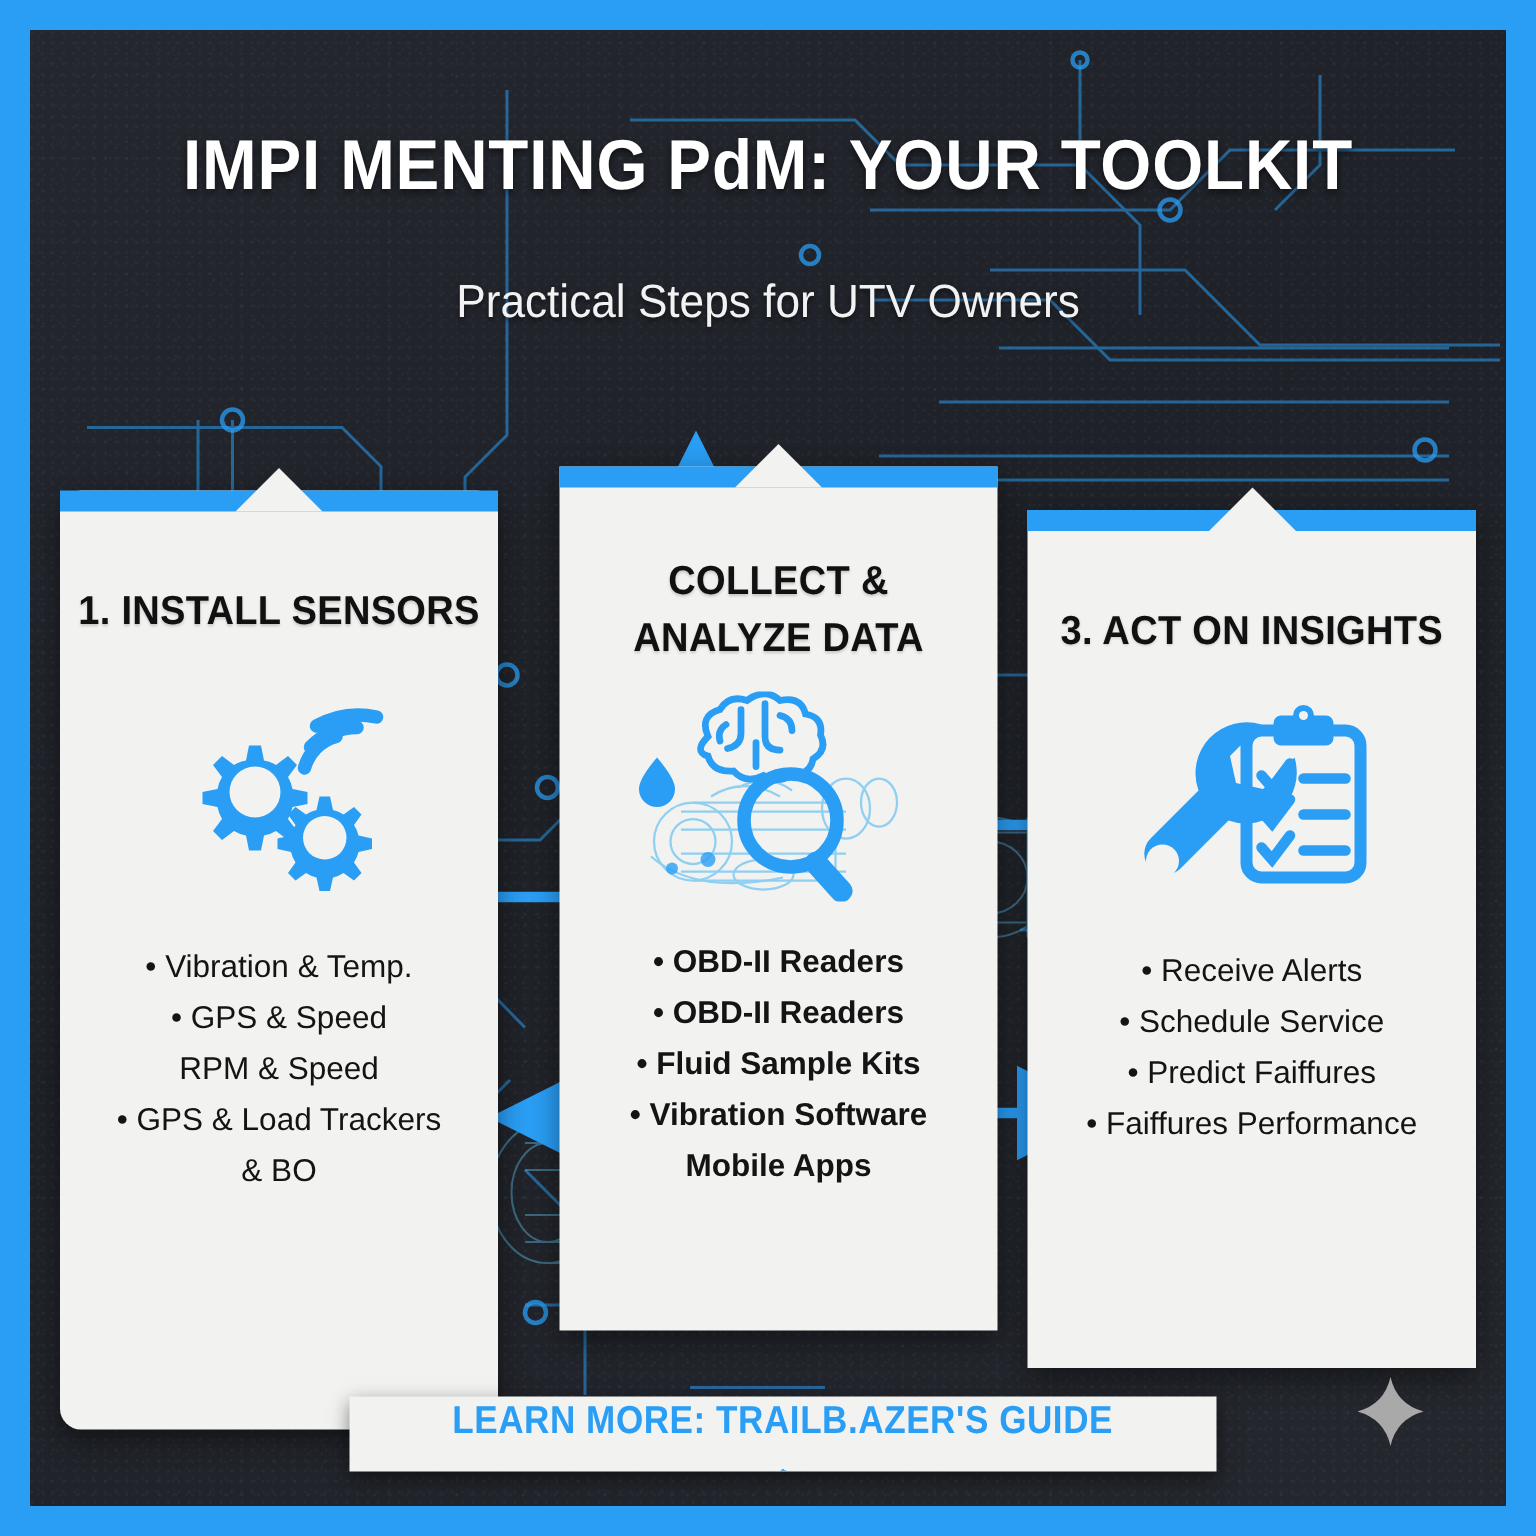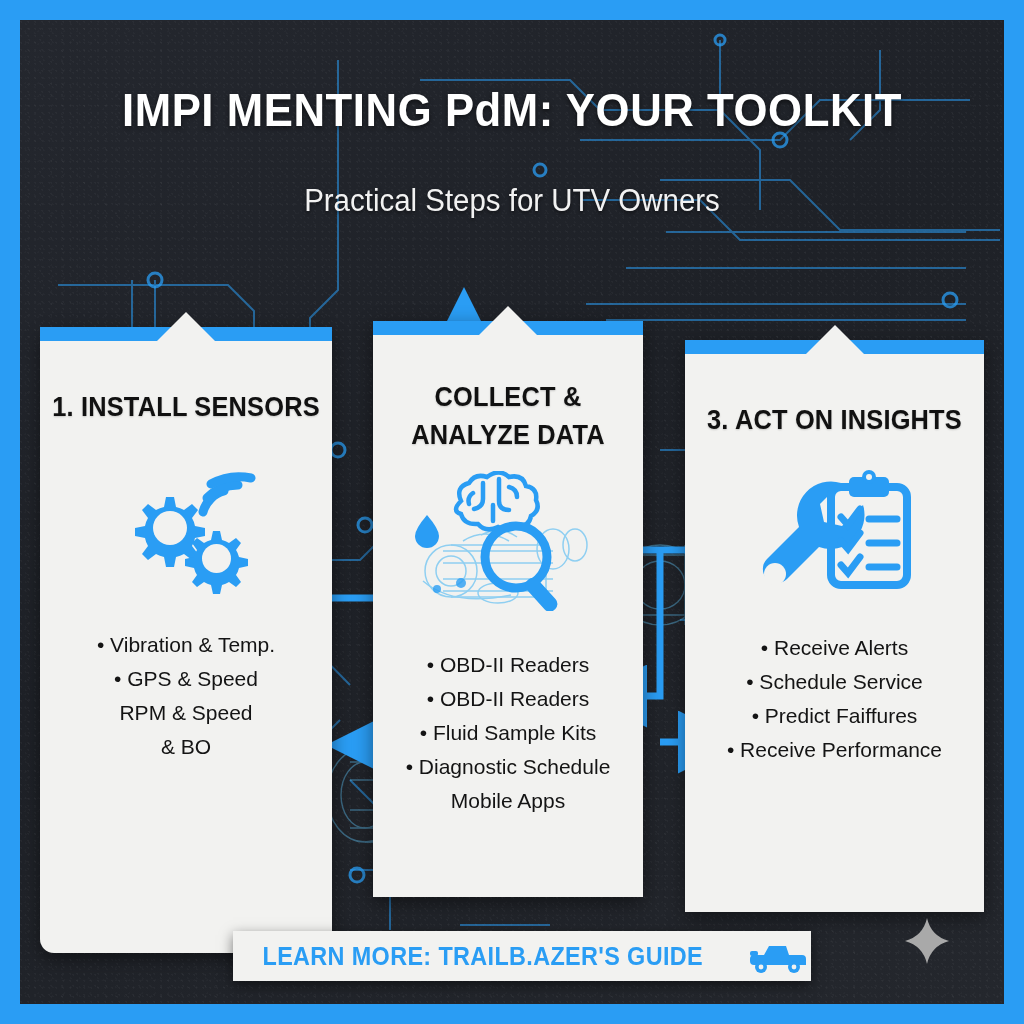--- a/index.html
+++ b/index.html
@@ -82,22 +82,23 @@
   }
   .card-icon { display:flex; justify-content:center; align-items:center; }
   .bullets { text-align:center; color:#141414; font-size:21px; line-height:1.62; }
   .bullets div { white-space:nowrap; }
 
   
   #banner {
     position:absolute;
     left:213px; top:911px; width:578px; height:50px;
     background:#f2f2f0;
-    display:flex; align-items:center; justify-content:center; gap:17px;
+    display:flex; align-items:center; justify-content:flex-start; gap:17px;
     box-shadow:0 4px 12px rgba(0,0,0,.5);
+    flex-direction:column;
   }
   #banner-text {
     color:#2a9df4; font-size:26px; font-weight:bold;
     letter-spacing:.4px; transform:scaleX(.9); white-space:nowrap;
   }
   #sparkle { position:absolute; right:55px; bottom:40px; }
   .arrow-layer { position:absolute; inset:0; pointer-events:none; }
 </style>
 </head>
 <body>
@@ -212,25 +213,26 @@
             <circle cx="59" cy="69" r="17" fill="#f2f2f0"></circle>
             <path d="M102 72 l7 0 2 9 a21 21 0 0 1 7 3 l7-5 5 5 -5 7 a21 21 0 0 1 3 7 l9 2 0 7 -9 2 a21 21 0 0 1 -3 7 l5 7 -5 5 -7-5 a21 21 0 0 1 -7 3 l-2 9 -7 0 -2-9 a21 21 0 0 1 -7-3 l-7 5 -5-5 5-7 a21 21 0 0 1 -3-7 l-9-2 0-7 9-2 a21 21 0 0 1 3-7 l-5-7 5-5 7 5 a21 21 0 0 1 7-3 z"></path>
             <circle cx="105.5" cy="99.5" r="14.5" fill="#f2f2f0"></circle>
           </g>
         </svg>
       </div>
       <div class="bullets" style="margin-top:34px;">
         <div>• Vibration &amp; Temp.</div>
         <div>• GPS &amp; Speed</div>
         <div>RPM &amp; Speed</div>
+        <div>• GPS &amp; Load Trackers</div>
         <div>&amp; BO</div>
       </div>
     </div>
 
-    <div class="card" style="left:353px; top:301px; width:270px; height:576px;">
+    <div class="card" style="left:353px; top:291px; width:292px; height:576px;">
       <div class="card-bar">
         <div class="notch"></div>
       </div>
       <div class="card-title" style="margin-top:43px;">
         <div>COLLECT &amp;</div>
         <div>ANALYZE DATA</div>
       </div>
       <div class="card-icon" style="margin-top:16px; height:140px;">
         <svg width="210" height="140" viewBox="0 0 210 140">
 
@@ -254,25 +256,25 @@
           </g>
 
           <path d="M24 44 q12 14 12 21 a12 12 0 0 1 -24 0 q0 -7 12 -21z" fill="#2a9df4"></path>
 
           <g>
             <circle cx="113" cy="86" r="31" fill="none" stroke="#2a9df4" stroke-width="9"></circle>
             <rect x="131" y="104" width="15" height="40" rx="7" fill="#2a9df4" transform="rotate(-42 138 124)"></rect>
           </g>
         </svg>
       </div>
-      <div class="bullets" style="margin-top:37px;">
+      <div class="bullets" style="margin-top:24px;font-weight:bold;">
         <div>• OBD-II Readers</div>
         <div>• OBD-II Readers</div>
         <div>• Fluid Sample Kits</div>
-        <div>• Diagnostic Schedule</div>
+        <div>• Vibration Software</div>
         <div>Mobile Apps</div>
       </div>
     </div>
 
     <div class="card" style="left:665px; top:320px; width:299px; height:572px;">
       <div class="card-bar">
         <div class="notch"></div>
       </div>
       <div class="card-title" style="margin-top:47px;">3. ACT ON INSIGHTS</div>
       <div class="card-icon" style="margin-top:26px; height:140px;">
@@ -296,21 +298,21 @@
               <path d="M124 78 h28"></path>
               <path d="M124 102 h28"></path>
             </g>
           </g>
         </svg>
       </div>
       <div class="bullets" style="margin-top:26px;">
         <div>• Receive Alerts</div>
         <div>• Schedule Service</div>
         <div>• Predict Faiffures</div>
-        <div>• Receive Performance</div>
+        <div>• Faiffures Performance</div>
       </div>
     </div>
 
     <div id="banner">
       <span id="banner-text">LEARN MORE: TRAILB.AZER'S GUIDE</span>
       <svg width="62" height="34" viewBox="0 0 62 34">
         <g fill="#2a9df4">
           <path d="M10 16 h10 l5 -9 h17 l3 9 h13 a4 4 0 0 1 4 4 v6 h-52 a4 4 0 0 1 -4 -4 v-2 a4 4 0 0 1 4 -4z"></path>
           <path d="M27 9 h12 l2 6 h-18 z" fill="#f2f2f0" opacity=".0"></path>
           <rect x="6" y="12" width="8" height="5" rx="2"></rect>

